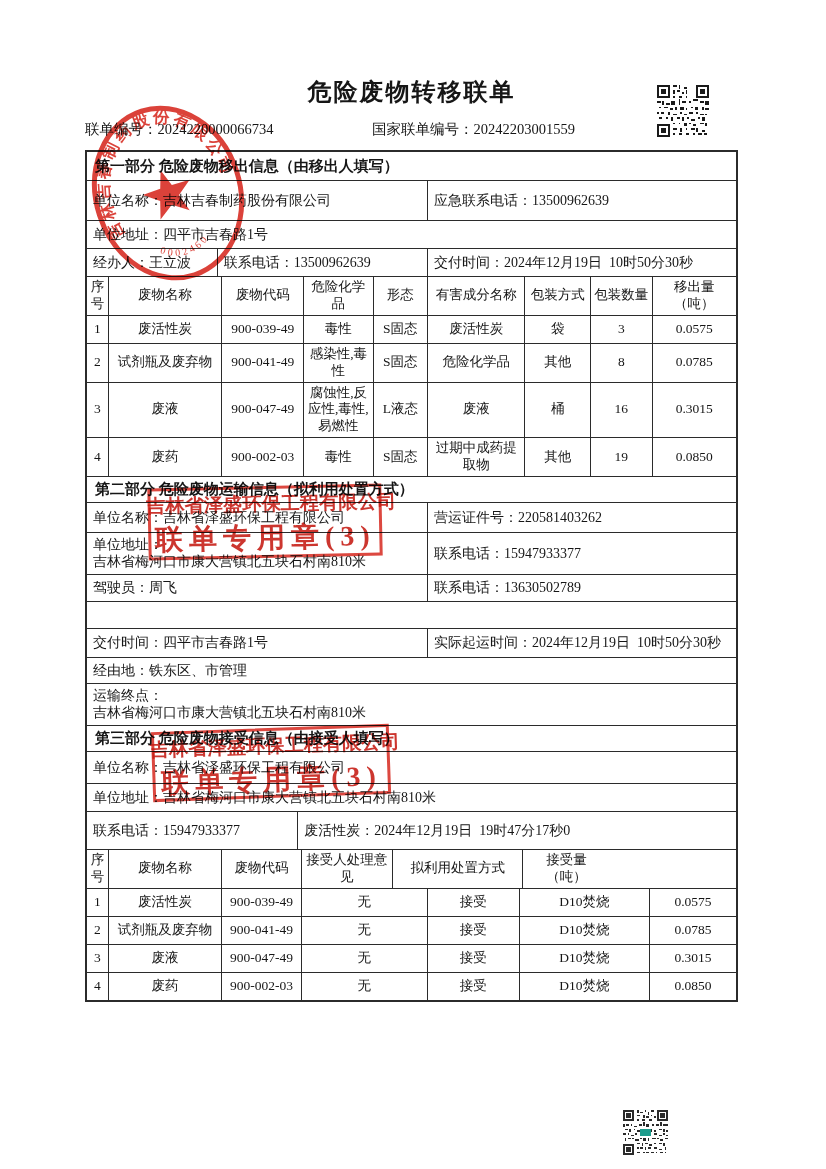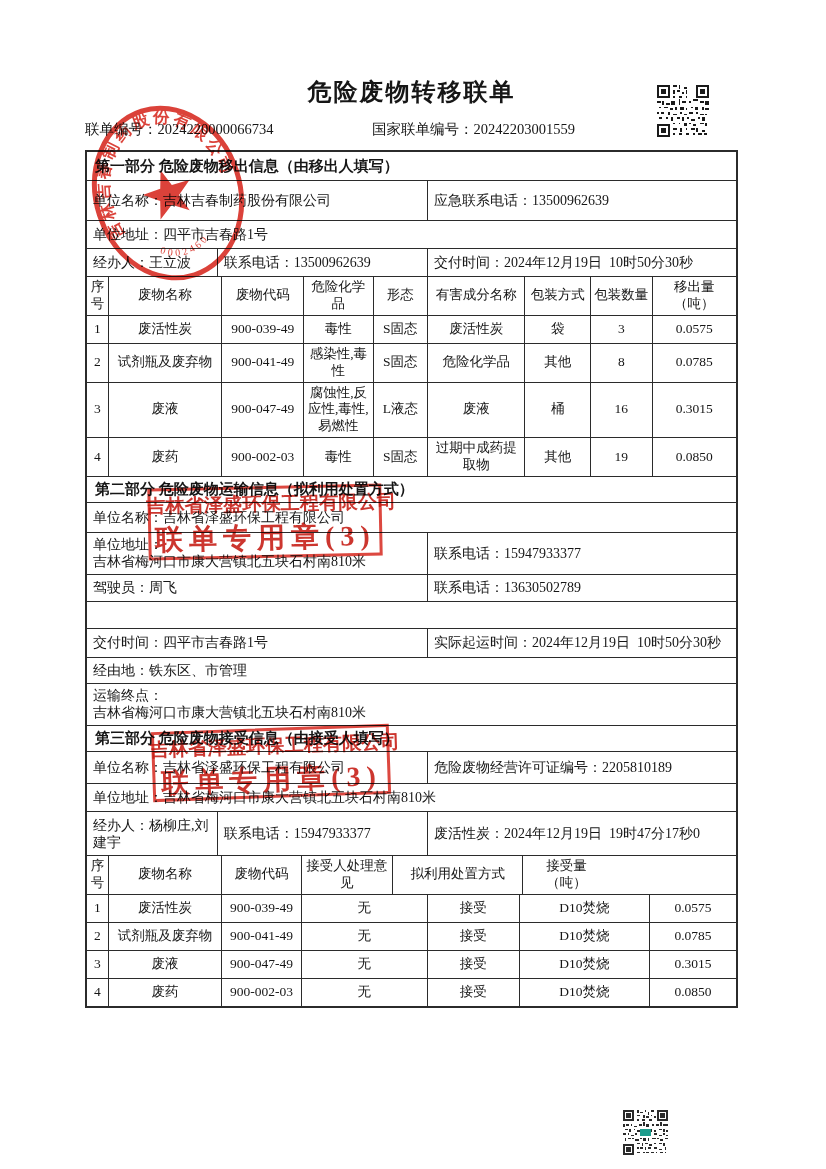--- a/index.html
+++ b/index.html
@@ -151,20 +151,24 @@
 
     <div class="row" style="min-height:26px">
         <div class="c sec" style="width:100%">第二部分 危险废物运输信息（拟利用处置方式）</div>
       </div>
 
     <div class="row" style="min-height:30px">
       <div class="c" style="width:52.4%">
           <span>单位名称：</span>
           <span class="v">吉林省泽盛环保工程有限公司</span>
         </div>
+      <div class="c" style="width:47.6%">
+          <span>营运证件号：</span>
+          <span class="v">220581403262</span>
+        </div>
     </div>
     <div class="row" style="min-height:27px">
       <div class="c" style="width:52.4%">
           <span>单位地址：</span>
           <span class="v">吉林省梅河口市康大营镇北五块石村南810米</span>
         </div>
       <div class="c" style="width:47.6%">
           <span>联系电话：</span>
           <span class="v">15947933377</span>
         </div>
@@ -206,33 +210,28 @@
 
     <div class="row" style="min-height:26px">
         <div class="c sec" style="width:100%">第三部分 危险废物接受信息（由接受人填写）</div>
       </div>
 
     <div class="row" style="min-height:32px">
       <div class="c" style="width:52.4%">
           <span>单位名称：</span>
           <span class="v">吉林省泽盛环保工程有限公司</span>
         </div>
-      <div class="c" style="width:47.6%">
-          <span>危险废物经营许可证编号：</span>
-          <span class="v">2205810189</span>
-        </div>
     </div>
     <div class="row" style="min-height:28px">
       <div class="c" style="width:100%">
           <span>单位地址：</span>
           <span class="v">吉林省梅河口市康大营镇北五块石村南810米</span>
         </div>
     </div>
     <div class="row" style="min-height:38px">
-      <div class="c blk" style="width:20%"><span>经办人：</span><span class="v">杨柳庄,刘建宇</span></div>
       <div class="c" style="width:32.4%">
           <span>联系电话：</span>
           <span class="v">15947933377</span>
         </div>
       <div class="c" style="width:47.6%">
           <span>废活性炭：</span>
           <span class="v">2024年12月19日  19时47分17秒0</span>
         </div>
     </div>
 

